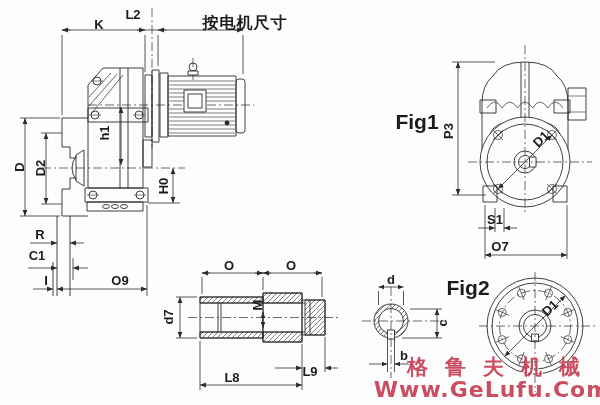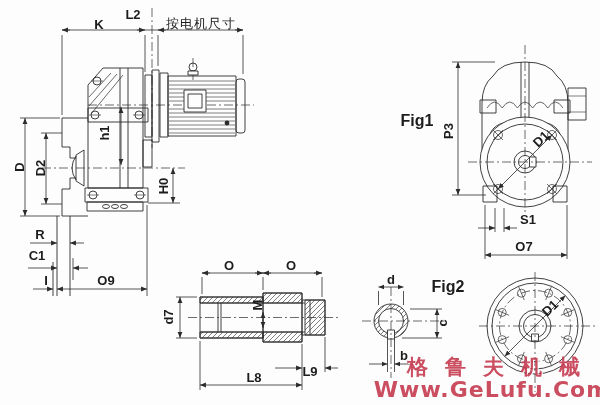--- a/index.html
+++ b/index.html
@@ -4,22 +4,22 @@
 <style>
   html,body{margin:0;padding:0;background:#fff;}
   #stage{position:relative;width:600px;height:405px;background:#fdfdfd;overflow:hidden;
          font-family:"Liberation Sans",sans-serif;}
   svg{position:absolute;left:0;top:0;}
   svg *{vector-effect:non-scaling-stroke;}
   .lbl{position:absolute;font:600 13px "Liberation Sans",sans-serif;color:#1c1c1c;
        transform:translate(-50%,-50%);white-space:nowrap;line-height:1;}
   .lbl.v{transform:translate(-50%,-50%) rotate(-90deg);}
   .lbl.diag{transform:translate(-50%,-50%) rotate(-45deg);}
-  .lbl.cn{font-size:13px;font-weight:400;letter-spacing:1px;}
-  .fig{font-size:16px;font-weight:600;}
+  .lbl.cn{font-size:16px;font-weight:700;letter-spacing:1px;margin-left:44px;}
+  .fig{font-size:21px;font-weight:600;}
   .wm{position:absolute;transform:translate(-50%,-50%);white-space:nowrap;
       color:#c53a50;opacity:.9;text-shadow:1px 1px 0 #fff;}
   .wm1{font:700 21px "DejaVu Sans",sans-serif;letter-spacing:17px;}
   .wm2{font:700 22px "DejaVu Sans",sans-serif;letter-spacing:1px;}
 </style>
 </head>
 <body>
 
 <div id="stage">
 
@@ -257,38 +257,38 @@
 <span class="lbl" style="left:99px;top:24px">K</span>
 <span class="lbl" style="left:133px;top:14px">L2</span>
 <span class="lbl cn" style="left:201px;top:23px">按电机尺寸</span>
 <span class="lbl v" style="left:104px;top:133px">h1</span>
 <span class="lbl v" style="left:19px;top:167px">D</span>
 <span class="lbl v" style="left:40px;top:168px">D2</span>
 <span class="lbl v" style="left:163px;top:186px">H0</span>
 <span class="lbl" style="left:40px;top:234px">R</span>
 <span class="lbl" style="left:37px;top:255px">C1</span>
 <span class="lbl" style="left:46px;top:280px">I</span>
-<span class="lbl" style="left:106px;top:280px">O9</span>
+<span class="lbl" style="left:120px;top:280px">O9</span>
 
 <span class="lbl fig" style="left:417px;top:121px">Fig1</span>
 <span class="lbl v" style="left:448px;top:131px">P3</span>
 <span class="lbl diag" style="left:541px;top:139px">D1</span>
-<span class="lbl" style="left:528px;top:219px">S1</span>
-<span class="lbl" style="left:524px;top:246px">O7</span>
+<span class="lbl" style="left:495px;top:219px">S1</span>
+<span class="lbl" style="left:500px;top:246px">O7</span>
 
 <span class="lbl" style="left:229px;top:265px">O</span>
 <span class="lbl" style="left:291px;top:265px">O</span>
 <span class="lbl v" style="left:168px;top:317px">d7</span>
 <span class="lbl v" style="left:257px;top:305px">M</span>
 <span class="lbl" style="left:310px;top:371px">L9</span>
-<span class="lbl" style="left:254px;top:377px">L8</span>
+<span class="lbl" style="left:232px;top:377px">L8</span>
 
 <span class="lbl" style="left:391px;top:279px">d</span>
 <span class="lbl v" style="left:442px;top:323px">c</span>
 <span class="lbl" style="left:404px;top:355px">b</span>
 
-<span class="lbl fig" style="left:448px;top:287px">Fig2</span>
+<span class="lbl fig" style="left:468px;top:287px">Fig2</span>
 <span class="lbl diag" style="left:550px;top:308px">D1</span>
 
 <span class="wm wm1" style="left:502px;top:367px">格鲁夫机械</span>
 <span class="wm wm2" style="left:492px;top:389px">Www.GeLufu.Com</span>
 
 </div>
 
 </body></html>

